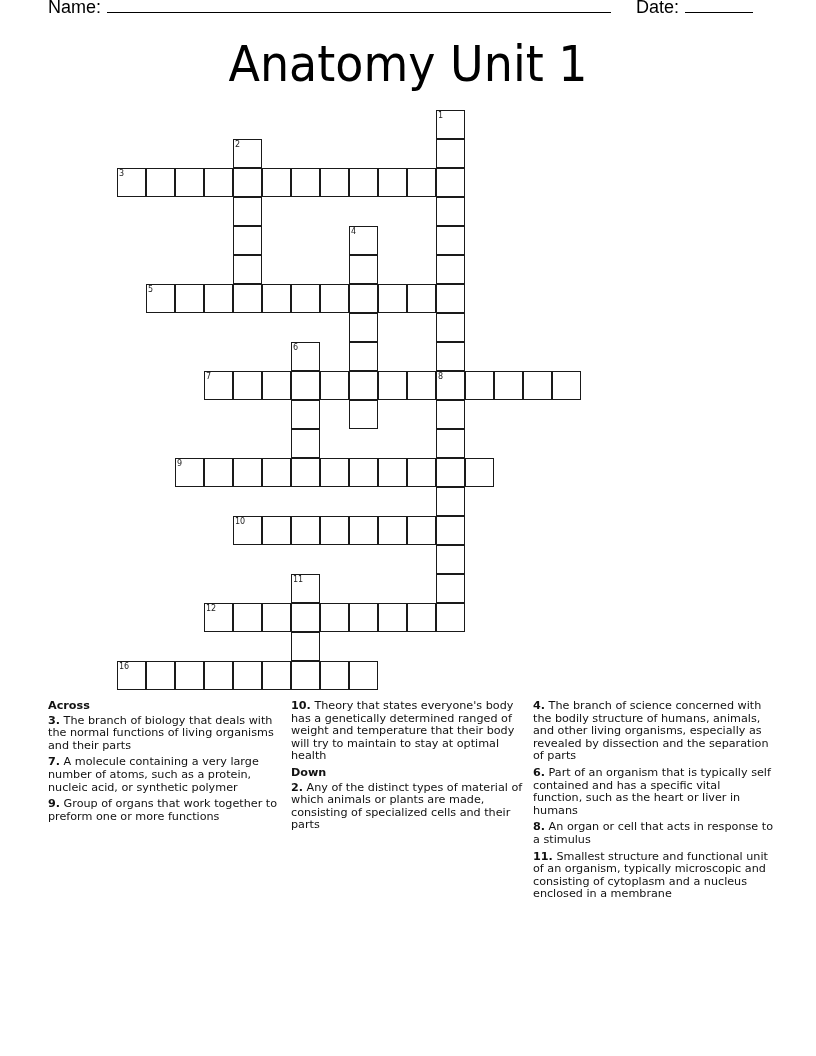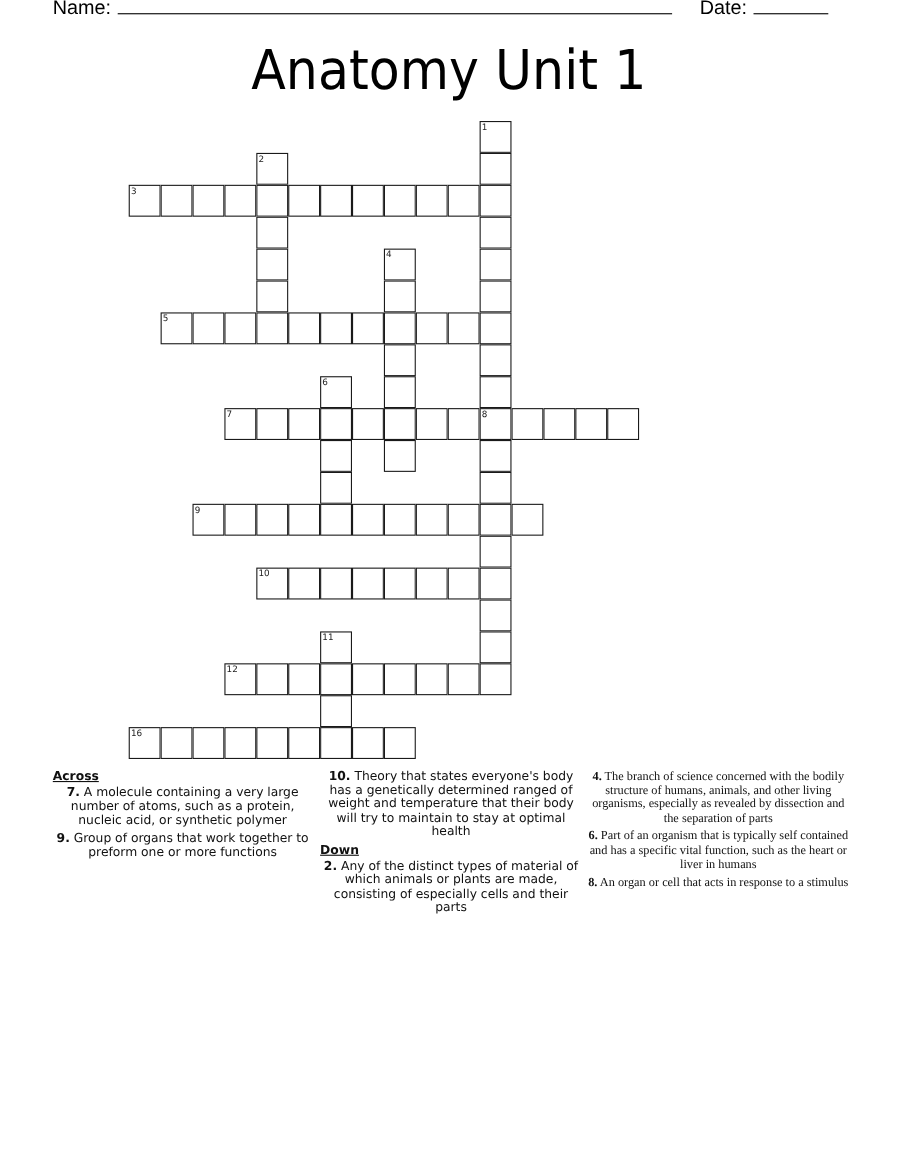--- a/index.html
+++ b/index.html
@@ -26,23 +26,23 @@
   .cell .num {
     position: absolute; left: 1px; top: 0px;
     font-family: "DejaVu Sans", sans-serif; font-size: 8px; line-height: 9px; color: #222;
   }
   .clues {
     position: absolute; top: 700px; font-family: "DejaVu Sans", sans-serif;
     font-size: 11.2px; line-height: 12.6px; color: #111;
   }
   .col1 { left: 48px; width: 236px; }
   .col2 { left: 291px; width: 238px; }
-  .col3 { left: 533px; width: 240px; font-family: Liberation Serif, serif; }
-  .clue-head { font-weight: bold; text-decoration: underline; margin-bottom: 2px; }
-  .clue { margin-bottom: 4px; text-align: center; }
+  .col3 { left: 533px; width: 240px; }
+  .clue-head { font-weight: bold; margin-bottom: 2px; }
+  .clue { margin-bottom: 4px; }
   .clue .n { font-weight: bold; }
 </style>
 </head>
 <body>
 
 <div class="header-line">
   <span class="lbl">Name:</span><span class="blank name-blank"></span>
   <span class="lbl date-lbl">Date:</span><span class="blank date-blank"></span>
 </div>
 
@@ -171,27 +171,29 @@
     <div class="cell" style="left: 175px; top: 661px;"></div>
     <div class="cell" style="left: 204px; top: 661px;"></div>
     <div class="cell" style="left: 233px; top: 661px;"></div>
     <div class="cell" style="left: 262px; top: 661px;"></div>
     <div class="cell" style="left: 320px; top: 661px;"></div>
     <div class="cell" style="left: 349px; top: 661px;"></div>
   </div>
 
 <div class="clues col1">
   <div class="clue-head">Across</div>
+  <div class="clue"><span class="n">3.</span><span> The branch of biology that deals with the normal functions of living organisms and their parts</span></div>
   <div class="clue"><span class="n">7.</span><span> A molecule containing a very large number of atoms, such as a protein, nucleic acid, or synthetic polymer</span></div>
   <div class="clue"><span class="n">9.</span><span> Group of organs that work together to preform one or more functions</span></div>
 </div>
 
 <div class="clues col2">
   <div class="clue"><span class="n">10.</span><span> Theory that states everyone's body has a genetically determined ranged of weight and temperature that their body will try to maintain to stay at optimal health</span></div>
   <div class="clue-head">Down</div>
-  <div class="clue"><span class="n">2.</span><span> Any of the distinct types of material of which animals or plants are made, consisting of especially cells and their parts</span></div>
+  <div class="clue"><span class="n">2.</span><span> Any of the distinct types of material of which animals or plants are made, consisting of specialized cells and their parts</span></div>
 </div>
 
 <div class="clues col3">
   <div class="clue"><span class="n">4.</span><span> The branch of science concerned with the bodily structure of humans, animals, and other living organisms, especially as revealed by dissection and the separation of parts</span></div>
   <div class="clue"><span class="n">6.</span><span> Part of an organism that is typically self contained and has a specific vital function, such as the heart or liver in humans</span></div>
   <div class="clue"><span class="n">8.</span><span> An organ or cell that acts in response to a stimulus</span></div>
+  <div class="clue"><span class="n">11.</span><span> Smallest structure and functional unit of an organism, typically microscopic and consisting of cytoplasm and a nucleus enclosed in a membrane</span></div>
 </div>
 
 </body></html>

